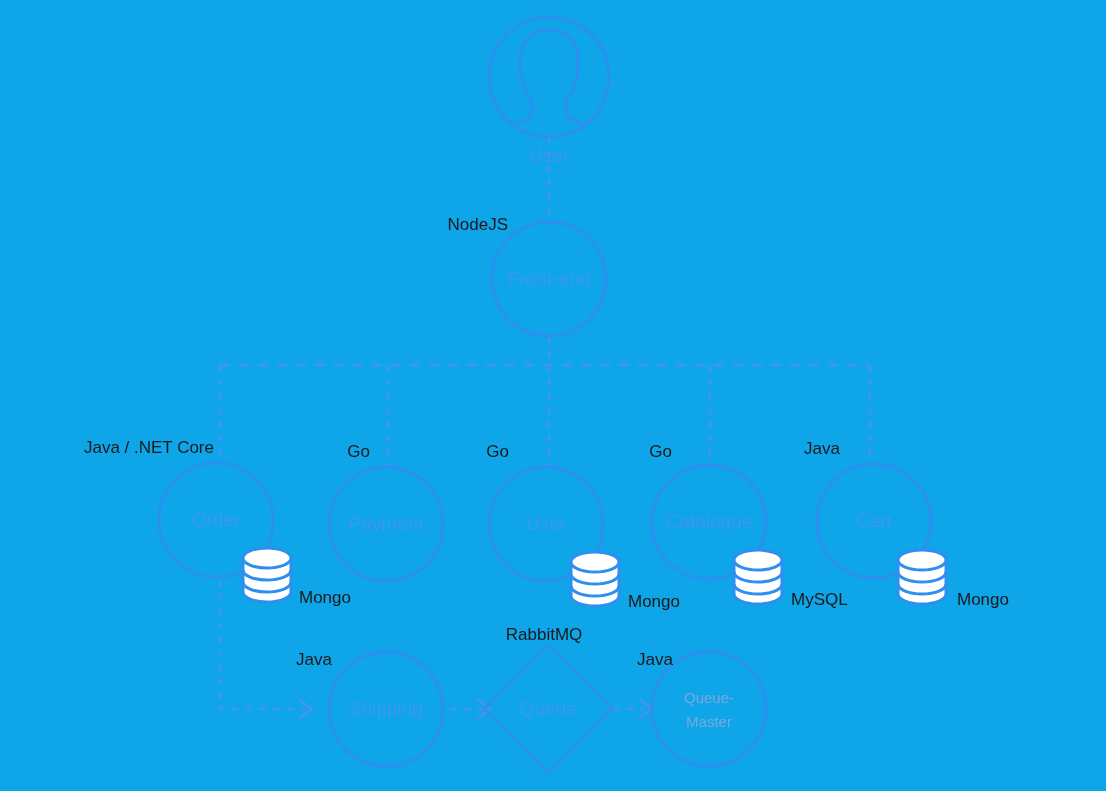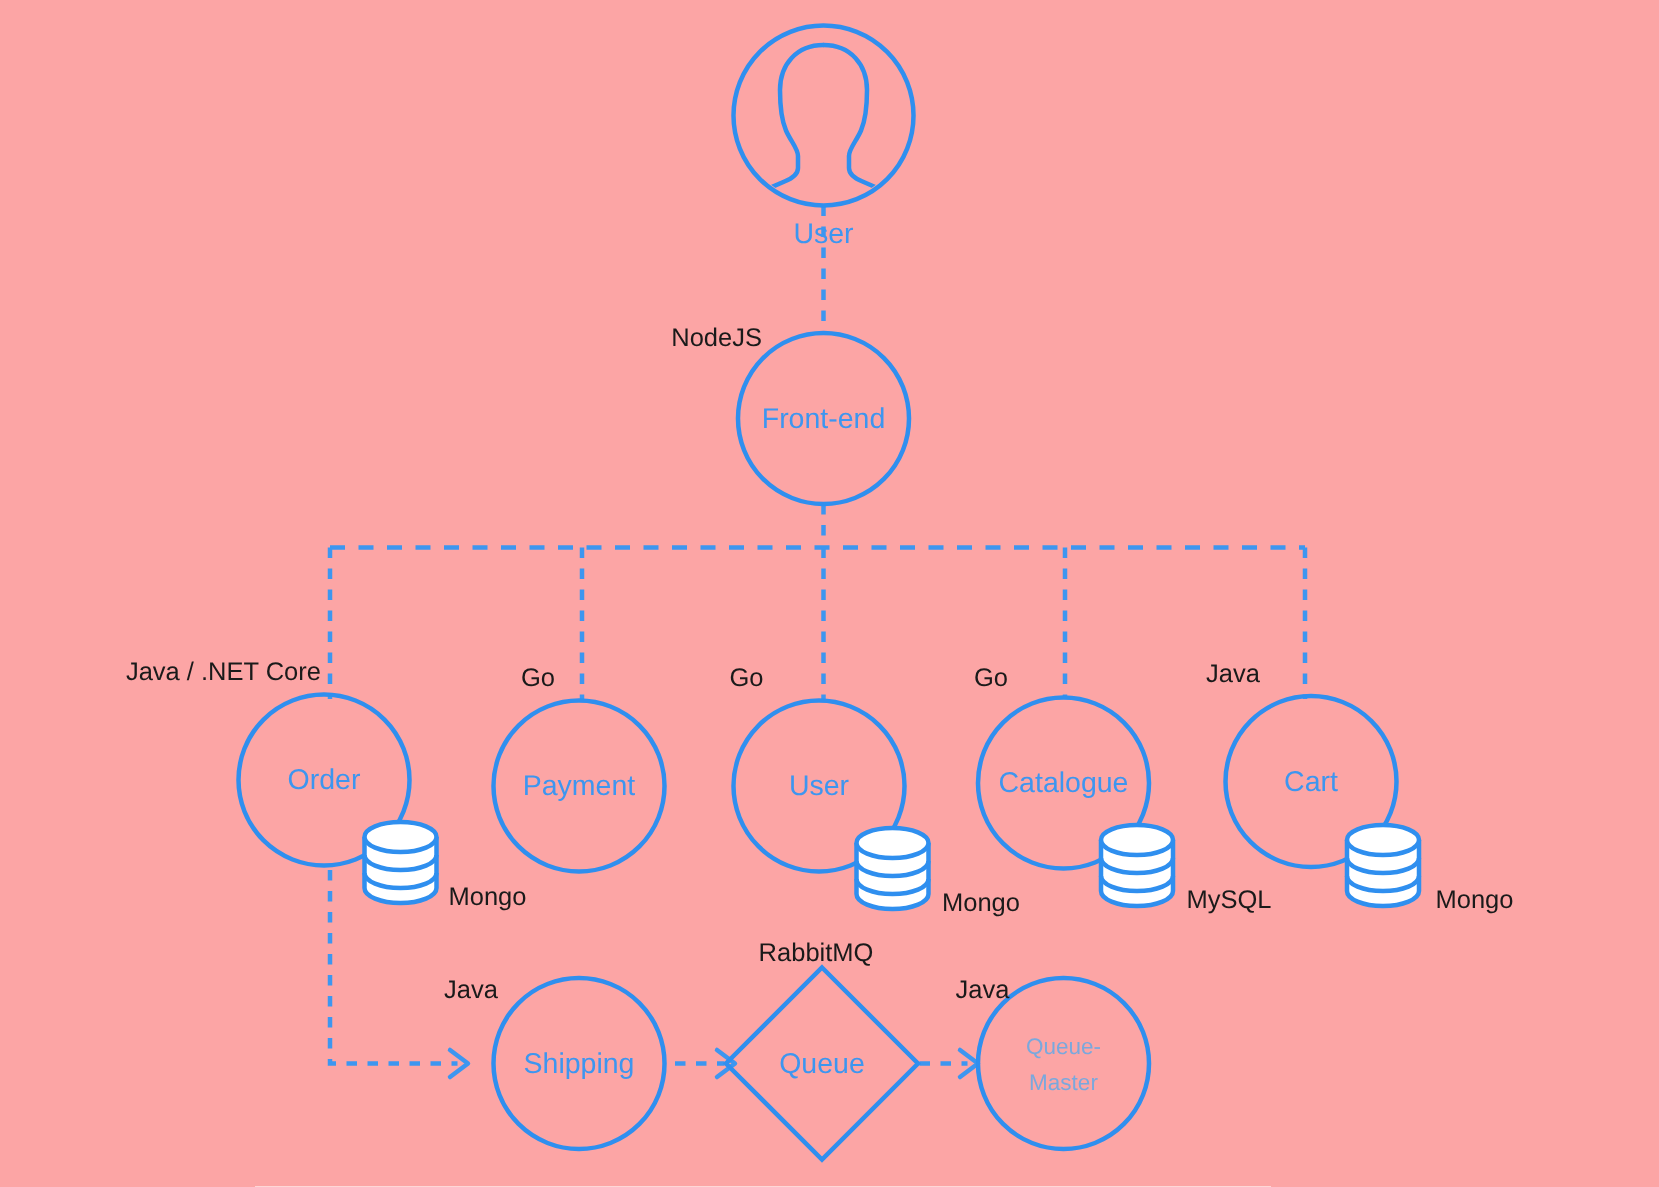--- a/index.html
+++ b/index.html
@@ -8,21 +8,21 @@
     padding: 0;
     background: #ffffff;
   }
   body {
     font-family: "Liberation Sans", sans-serif;
   }
   #diagram-root {
     position: relative;
     width: 1106px;
     height: 791px;
-    background: #fca5a5;
+    background: #0ea5e9;
     overflow: hidden;
   }
   #diagram-svg {
     position: absolute;
     top: 0;
     left: 0;
     width: 1106px;
     height: 791px;
   }
   .node-label {

